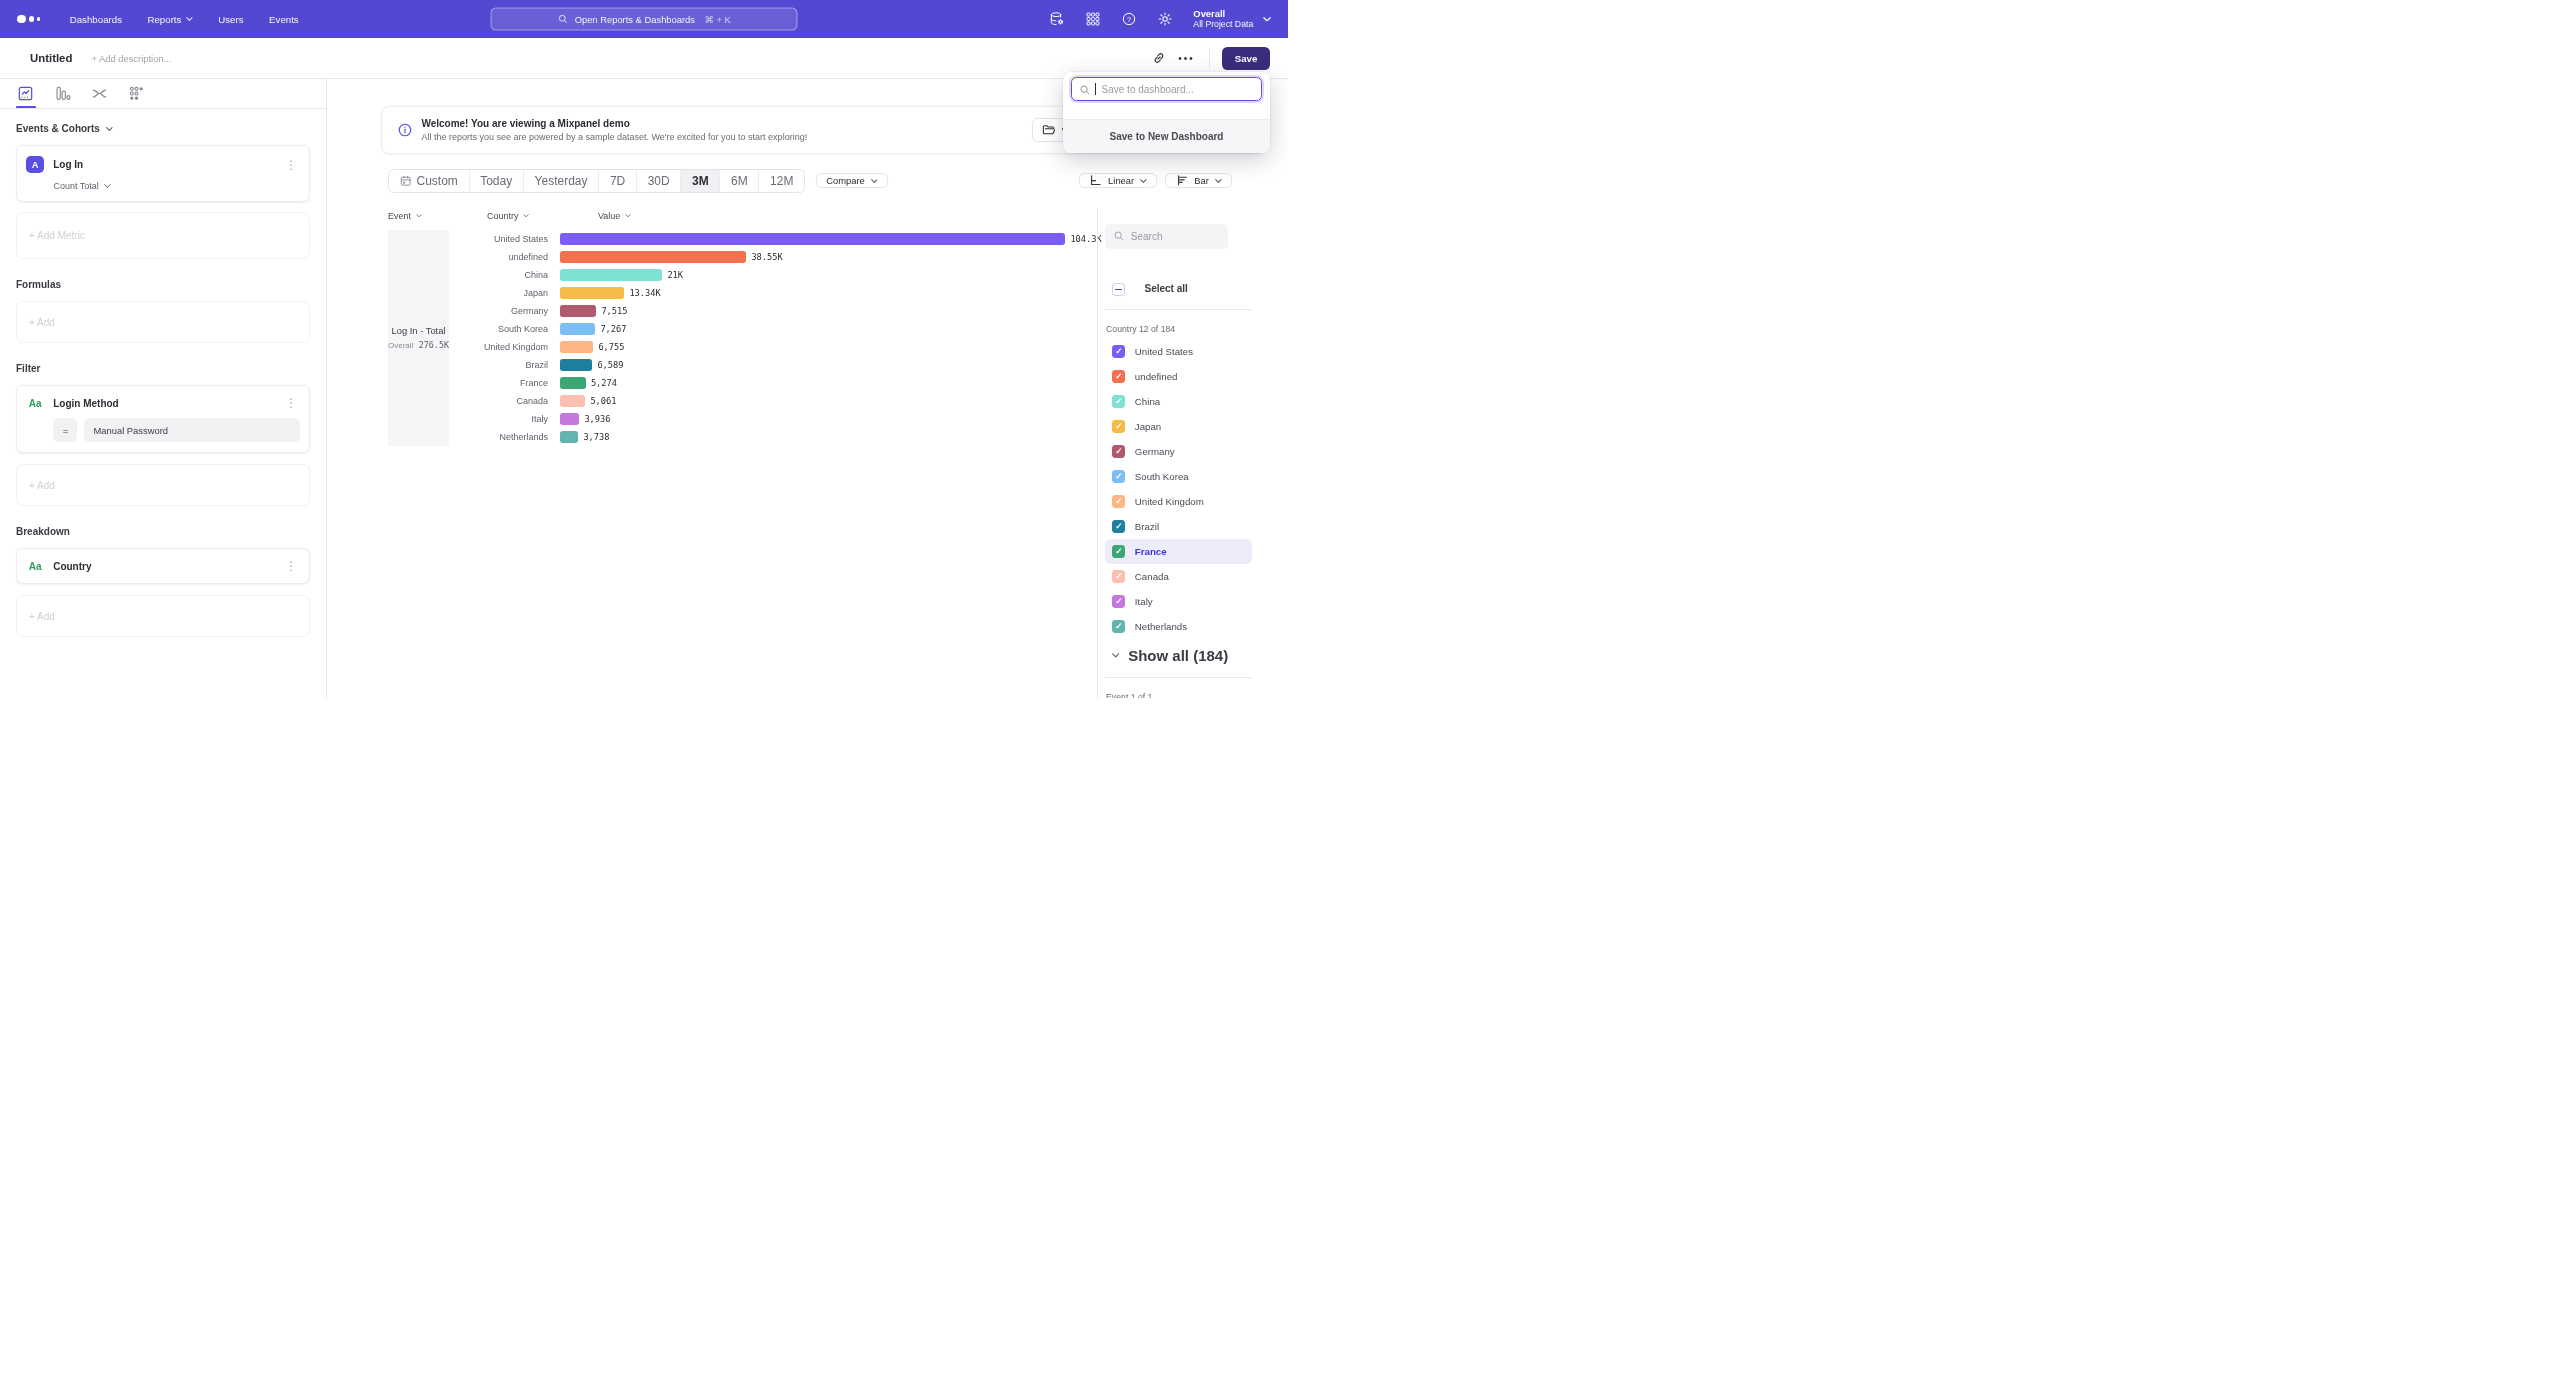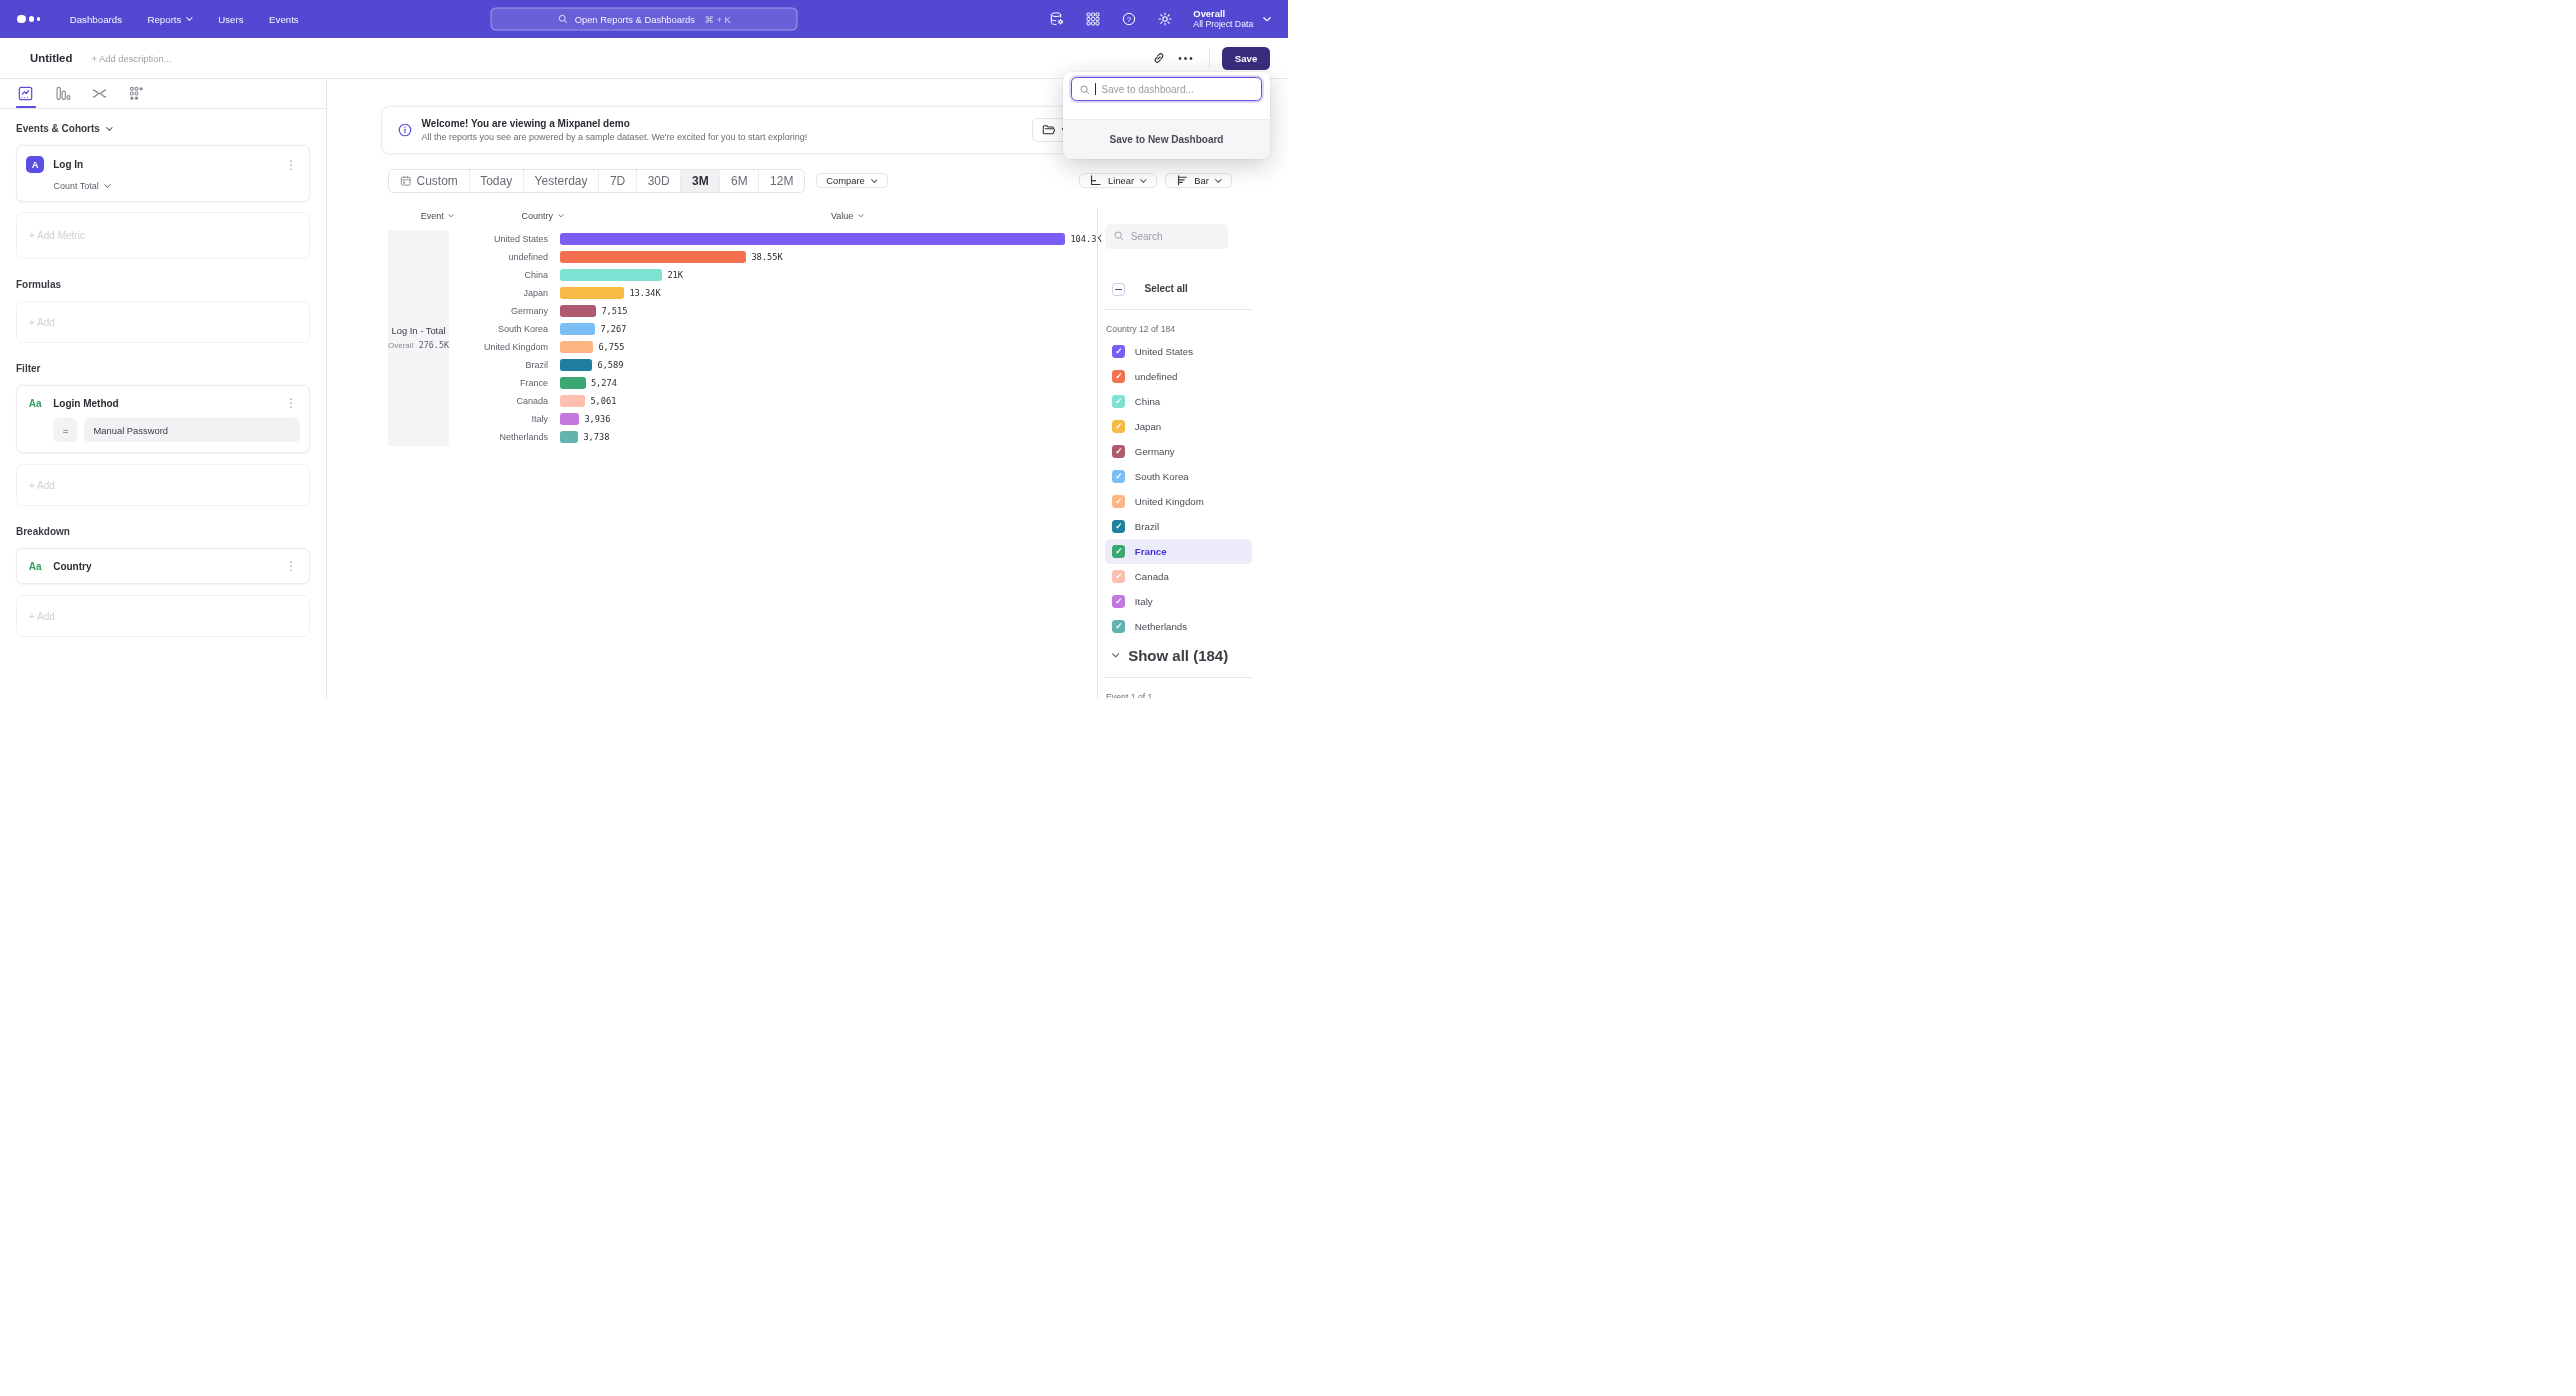--- a/index.html
+++ b/index.html
@@ -98,21 +98,21 @@
             gap:6px; padding:0 9.4px; font-size:9.4px; color:#2d2d33; cursor:pointer; white-space:nowrap; }
   .tb-btn svg.chev { width:6.7px; height:4px; color:#5f5f6b; }
   .tb-btn svg.gl { width:12.7px; height:12.7px; color:#3b3b44; }
   .compare { margin-left:10.7px; }
   .tb-spacer { flex:1; }
   .chart-btns { display:flex; gap:8px; }
 
   .content-row { display:flex; flex:1; margin-top:15.4px; min-height:0; }
   .chart-area { flex:1; padding-left:61px; min-width:0; }
   .chart-headers { display:flex; height:16px; align-items:center; font-size:9px; color:#4a4a55; }
-  .chart-headers .hd { display:flex; align-items:center; justify-content:center; gap:4.7px; cursor:pointer; }
+  .chart-headers .hd { display:flex; align-items:center; justify-content:flex-start; gap:4.7px; cursor:pointer; }
   .chart-headers svg { width:6px; height:3.4px; color:#5f5f6b; }
   .hd-event { width:99px; }
   .hd-country { width:111px; }
   .hd-value { flex:1; }
   .chart-body { display:flex; margin-top:5.4px; }
   .event-box { width:99px; background:#f5f5f7; border-radius:2px; display:flex; flex-direction:column;
                justify-content:center; align-items:center; gap:4.7px; }
   .event-name { font-size:9.4px; color:#3b3b44; }
   .event-overall { display:flex; gap:5.4px; align-items:baseline; }
   .ov-label { font-size:8px; color:#8a8a94; }
@@ -150,21 +150,21 @@
   
   .popover { position:absolute; top:72px; left:1063px; width:207px; background:#fff; border-radius:8px;
              box-shadow:0 6.7px 23px rgba(20,20,43,.2), 0 0 0 0.7px rgba(20,20,43,.05); z-index:50; overflow:hidden; }
   .pop-input-wrap { padding:5.4px 8px 0 8px; }
   .pop-input { height:24px; border:1px solid #5A4FE0; border-radius:5.4px; box-shadow:0 0 0 2px #dedbf7;
                display:flex; align-items:center; gap:5.4px; padding:0 6.7px; cursor:text; }
   .pop-input svg { width:11.4px; height:11.4px; color:#8a8a94; flex:none; }
   .caret { width:0.7px; height:12px; background:#2d2d33; flex:none; }
   .pop-ph { font-size:10px; color:#9a9aa2; white-space:nowrap; }
   .pop-gap { height:18px; }
-  .pop-footer { border-top:0.7px solid #ececf0; background:#f6f6f8; height:40px; display:flex; align-items:center;
+  .pop-footer { border-top:0.7px solid #ececf0; background:#f6f6f8; height:34px; display:flex; align-items:center;
                 justify-content:center; font-size:10px; font-weight:bold; color:#4a4a55; cursor:pointer; }
 </style>
 </head>
 <body>
 
 <div class="page">
 
   <div class="nav">
     <div class="logo">
         <i></i>

